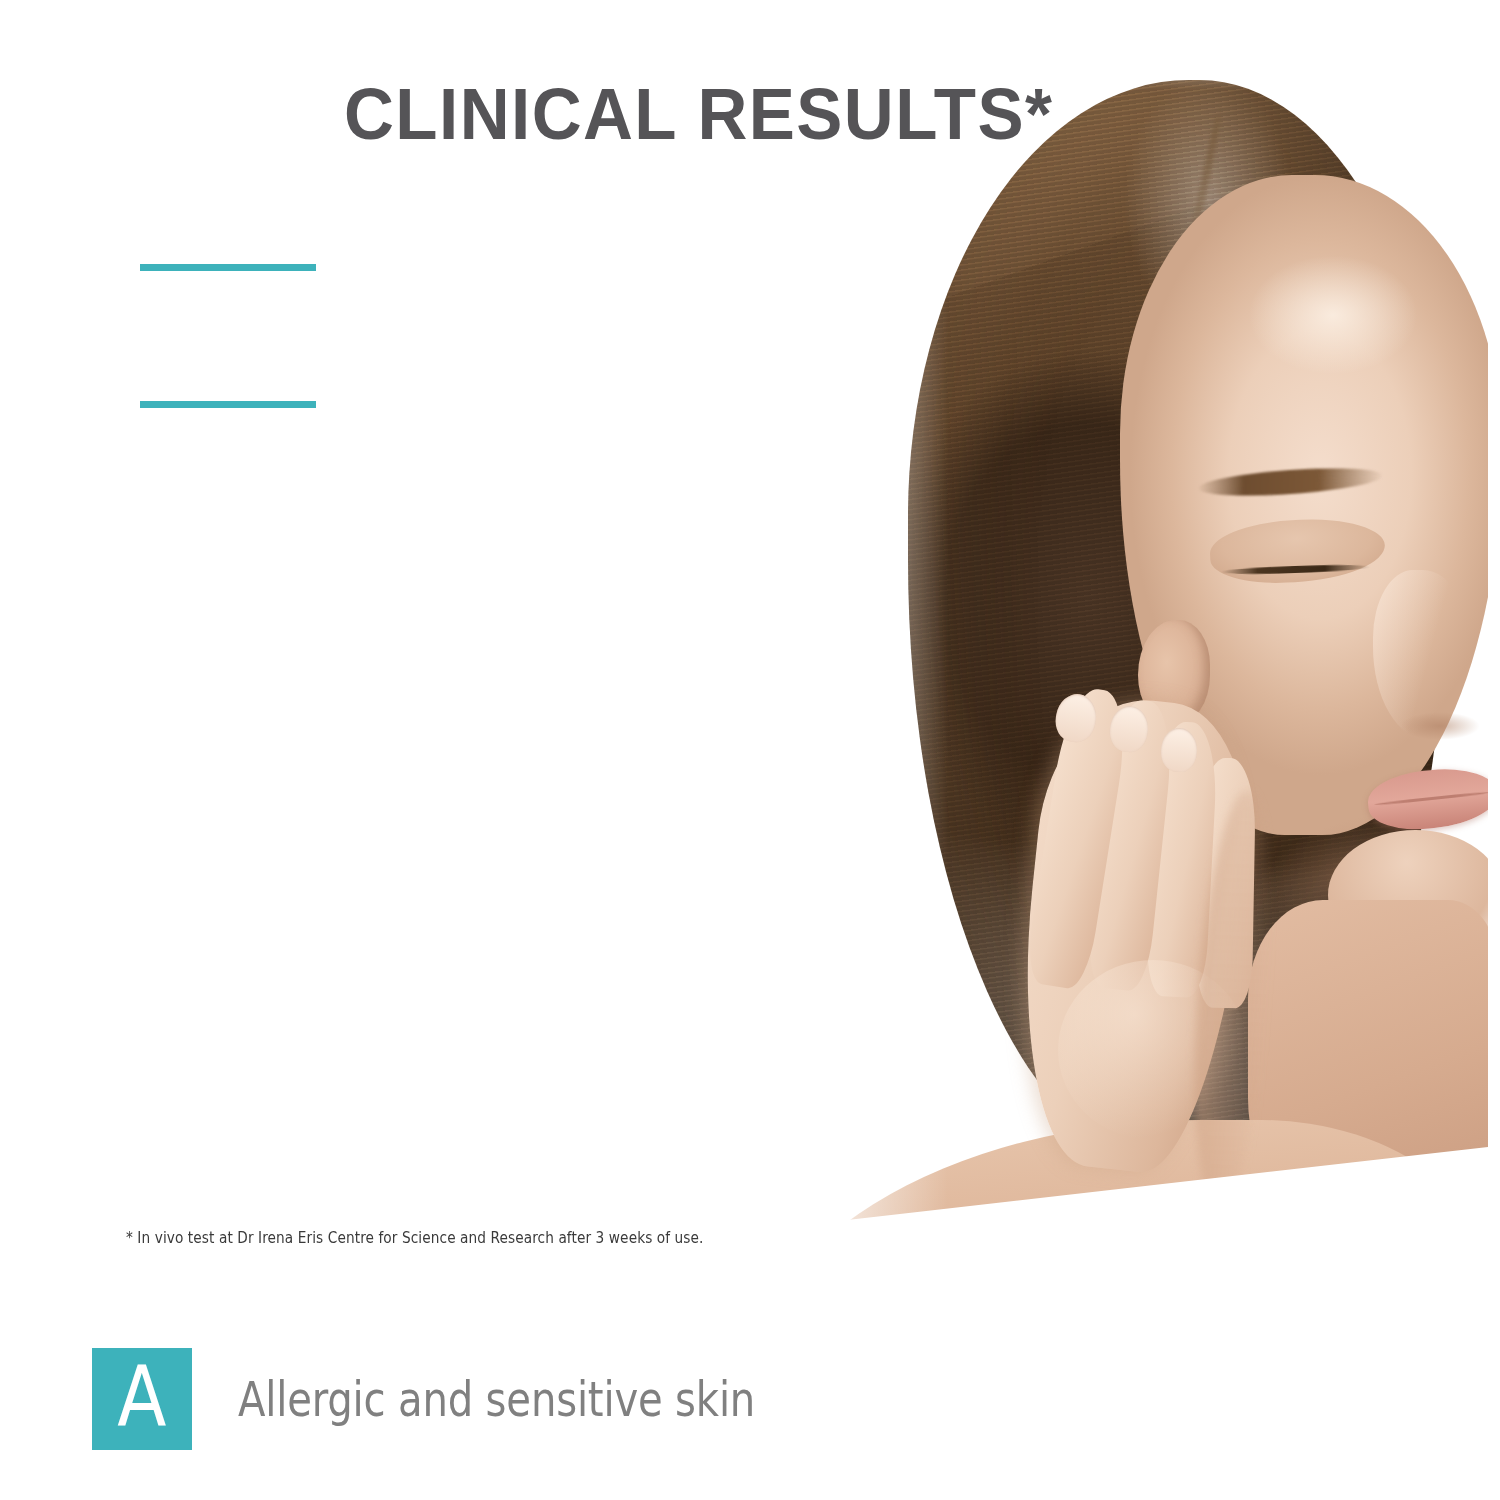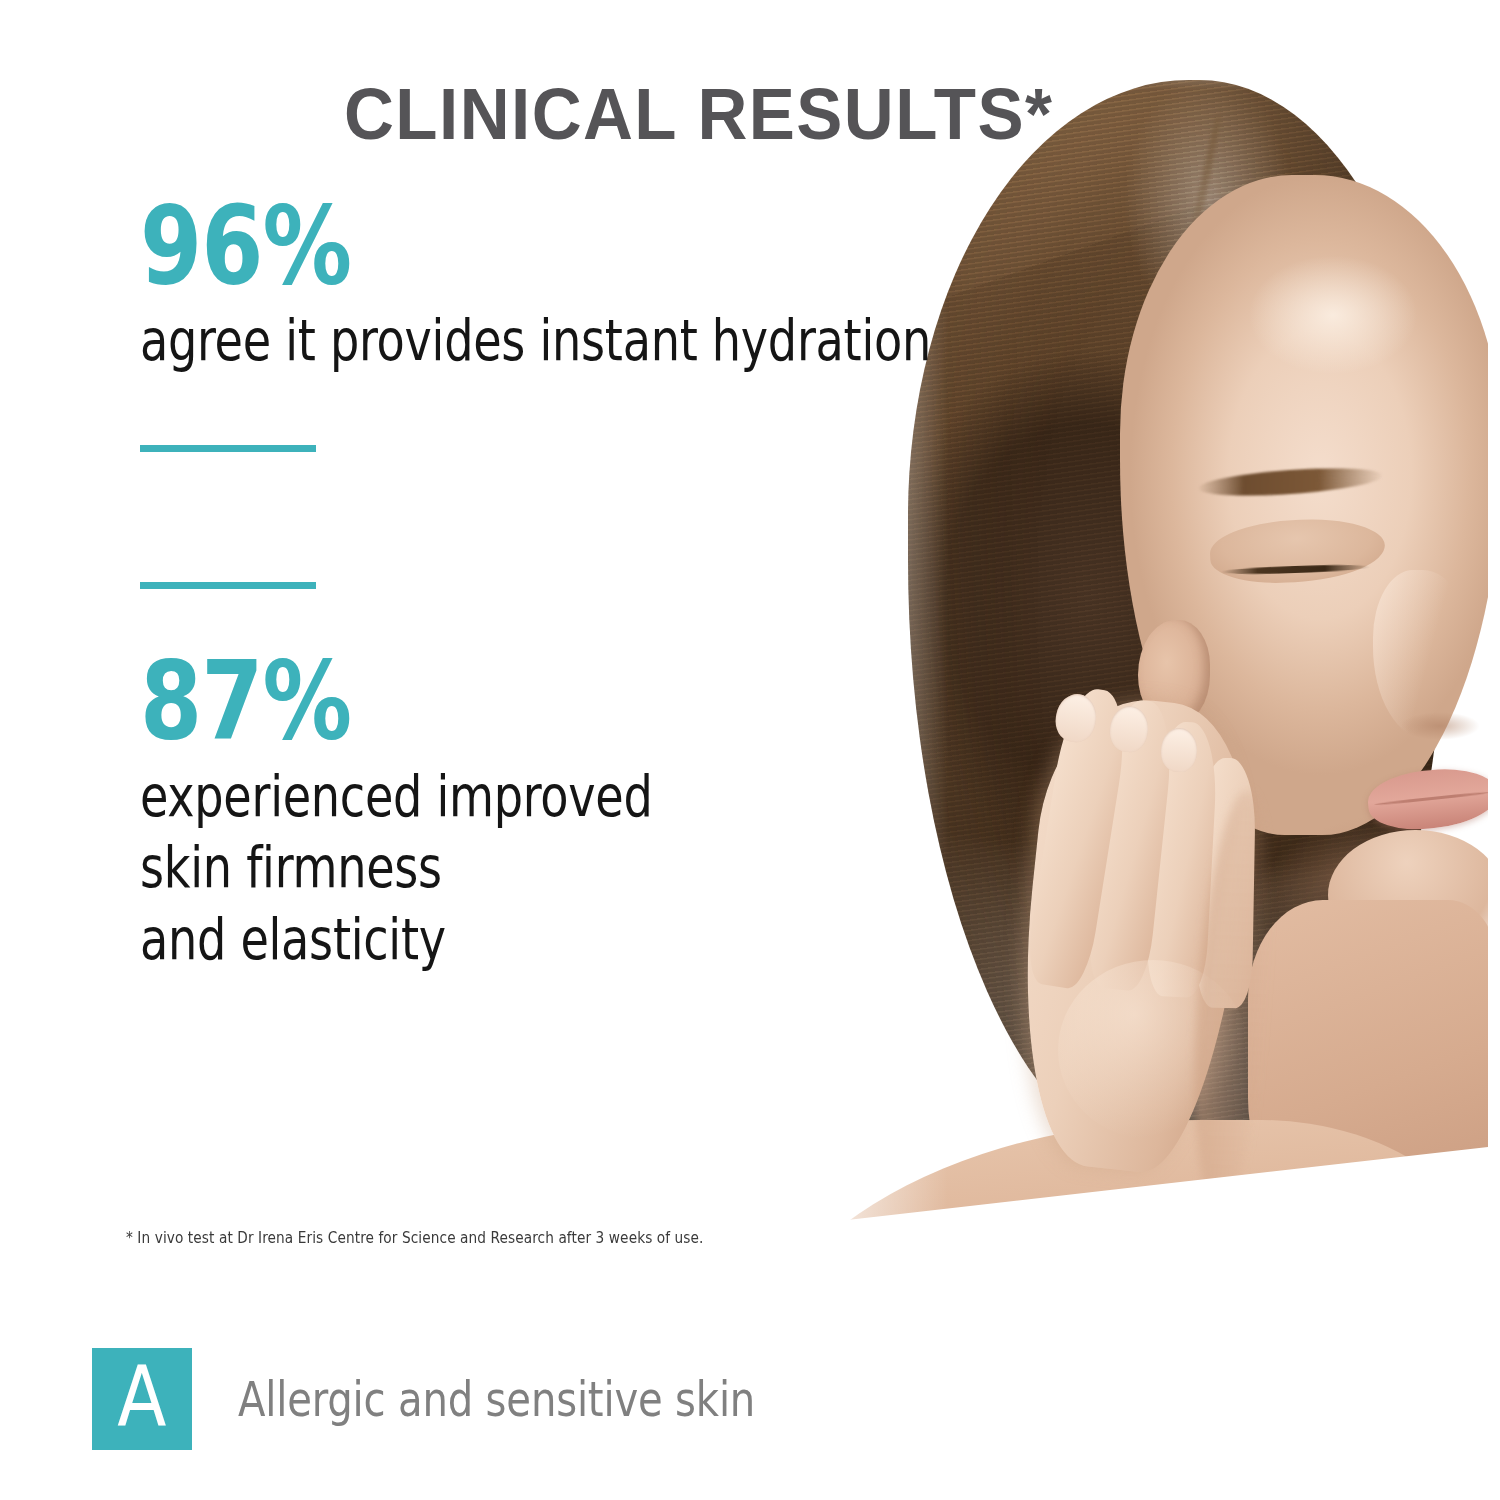--- a/index.html
+++ b/index.html
@@ -447,38 +447,28 @@
       <div class="photo-fade-left"></div>
       <div class="photo-fade-top"></div>
       <div class="photo-cut"></div>
     </div>
   </div>
 
   <div class="headline">CLINICAL RESULTS*</div>
 
   <div class="stats">
 
-    <div class="stat">
-      <div class="stat-pct">96%</div>
-      <div class="stat-desc">agree it provides instant hydration</div>
-    </div>
     <div class="gap-a"></div>
     <div class="divider"></div>
     <div class="gap-b"></div>
 
     <div class="gap-a"></div>
     <div class="divider"></div>
     <div class="gap-b"></div>
 
-    <div class="stat">
-      <div class="stat-pct">87%</div>
-      <div class="stat-desc">experienced improved
-skin firmness
-and elasticity</div>
-    </div>
 
   </div>
 
   <div class="footnote">* In vivo test at Dr Irena Eris Centre for Science and Research after 3 weeks of use.</div>
 
   <div class="badge-row">
     <div class="badge-square">
       <span class="badge-letter">A</span>
     </div>
     <span class="badge-label">Allergic and sensitive skin</span>

